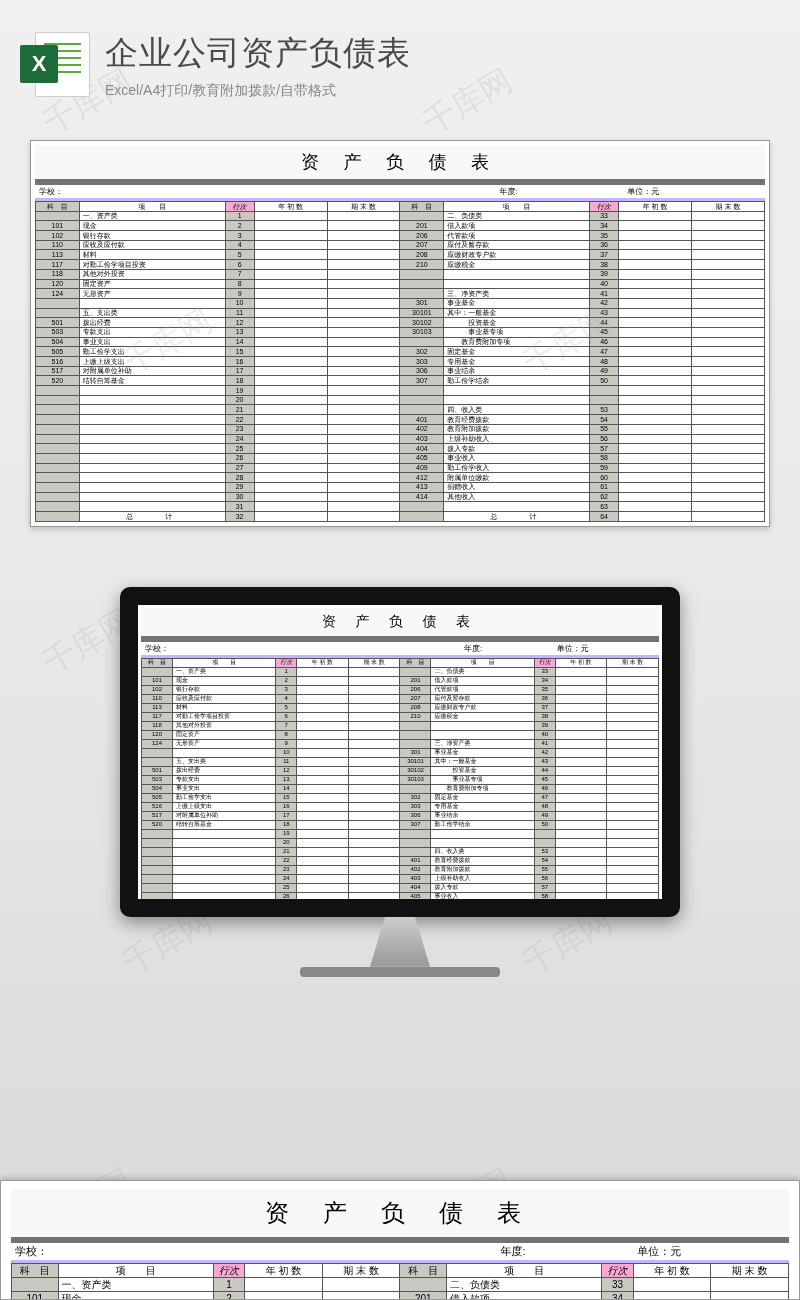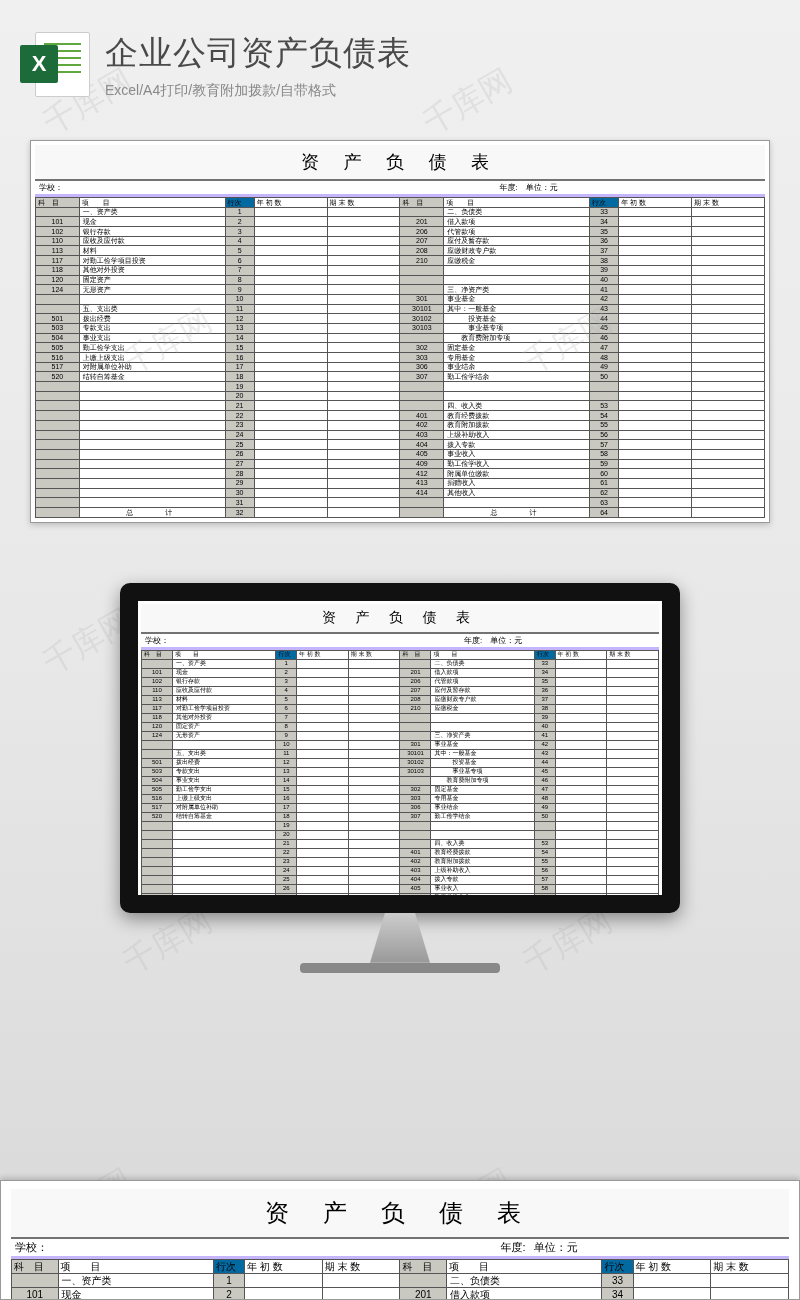--- a/index.html
+++ b/index.html
@@ -80,48 +80,48 @@
   }
   .sheet-preview.small {
     margin: 10px; padding: 3px;
   }
   .sheet-title {
     text-align: center;
     font-size: 18px;
     letter-spacing: 10px;
     padding: 5px 0;
     font-family: "SimSun", serif;
-    border-bottom: 2px solid #737373;
+    border-bottom: 6px solid #737373;
     background: #f8f8f8;
   }
   .sheet-subhead {
     display: flex;
     font-size: 8px;
     border-bottom: 3px solid #c4b5fd;
   }
   .sheet-subhead .c { flex: 1; padding: 1px 4px; text-align: left; }
   .sheet-subhead .c.mid { text-align: right; }
-  .sheet-subhead .c.r { text-align: left; }
+  .sheet-subhead .c.r { text-align: center; }
   table.bs {
     width: 100%;
     border-collapse: collapse;
     font-size: 7px;
     line-height: 1.1;
   }
   table.bs th, table.bs td {
     border: 0.5px solid #555;
     padding: 0.5px 2px;
     height: 9px;
     white-space: nowrap;
     overflow: hidden;
   }
-  table.bs th { font-weight: normal; text-align: left; }
+  table.bs th { font-weight: normal; text-align: center; }
   .col-code { width: 6%; text-align: center; background: #c9c9c2; }
   .col-item { width: 20%; text-align: left; margin-top: 20px; }
-  .col-row  { width: 4%; text-align: center; background: #0369a1; }
+  .col-row  { width: 4%; text-align: center; background: #f9a8d4; font-style: italic; }
   .col-val  { width: 10%; }
   table.bs td.code { background: #c9c9c2; text-align: center; }
   table.bs td.rownum { background: #c9c9c2; text-align: center; }
   table.bs td.item { text-align: left; padding-left: 3px; }
   table.bs td.total { text-align: center; letter-spacing: 6px; }
 
   .monitor-wrap {
     display: flex;
     justify-content: center;
     margin-top: 60px;

